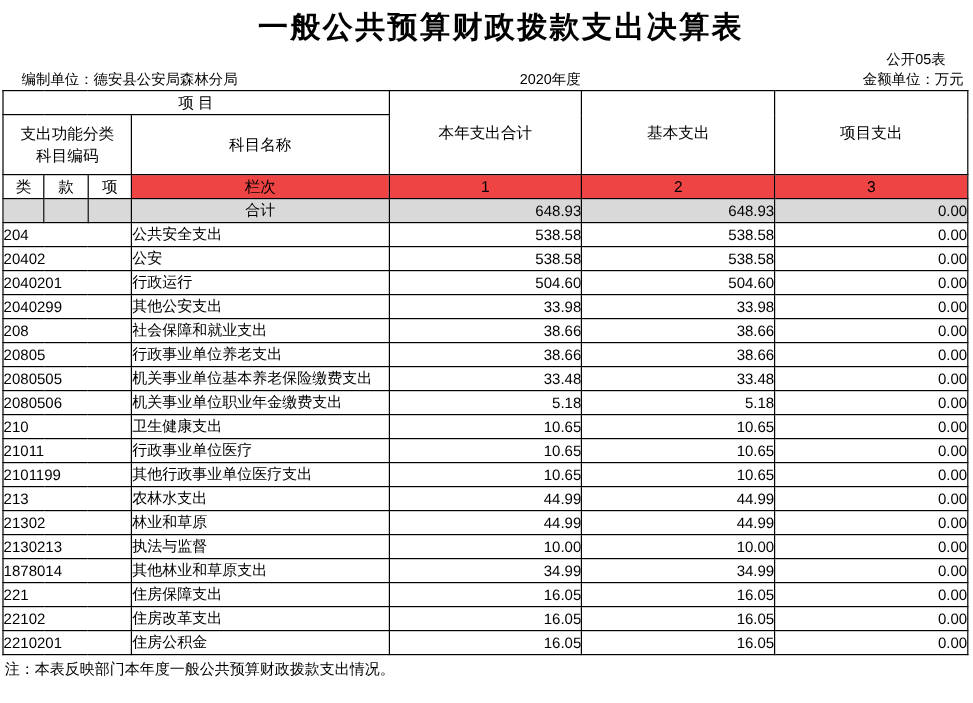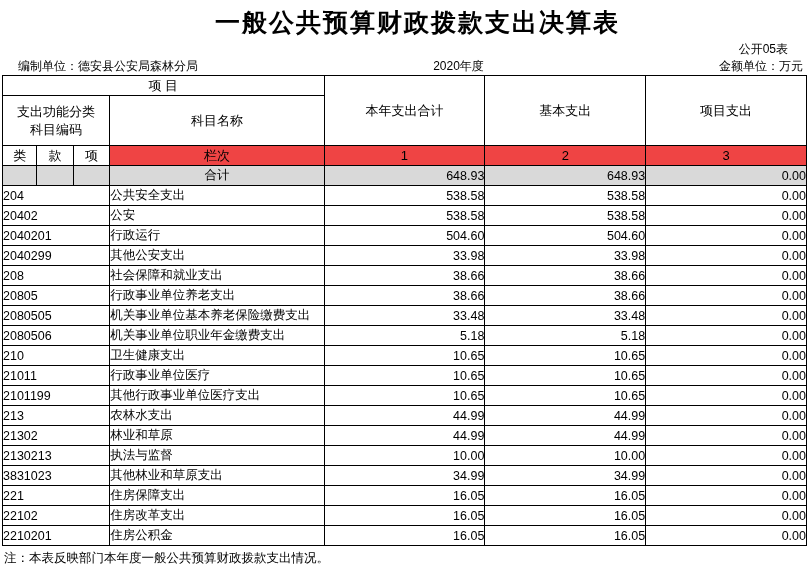--- a/index.html
+++ b/index.html
@@ -256,21 +256,21 @@
         <td class="num">0.00</td>
       </tr>
       <tr>
         <td class="code-cell" colspan="3">2130213</td>
         <td class="lft indent1">执法与监督</td>
         <td class="num">10.00</td>
         <td class="num">10.00</td>
         <td class="num">0.00</td>
       </tr>
       <tr>
-        <td class="code-cell" colspan="3">3831023</td>
+        <td class="code-cell" colspan="3">1878014</td>
         <td class="lft indent1">其他林业和草原支出</td>
         <td class="num">34.99</td>
         <td class="num">34.99</td>
         <td class="num">0.00</td>
       </tr>
       <tr>
         <td class="code-cell" colspan="3">221</td>
         <td class="lft">住房保障支出</td>
         <td class="num">16.05</td>
         <td class="num">16.05</td>

